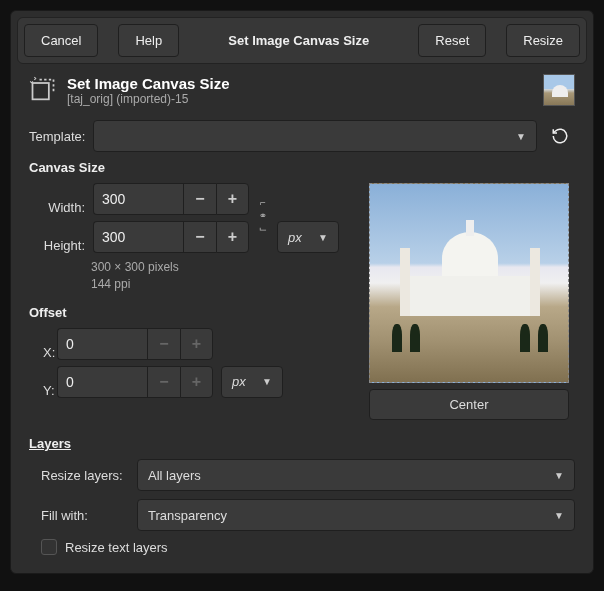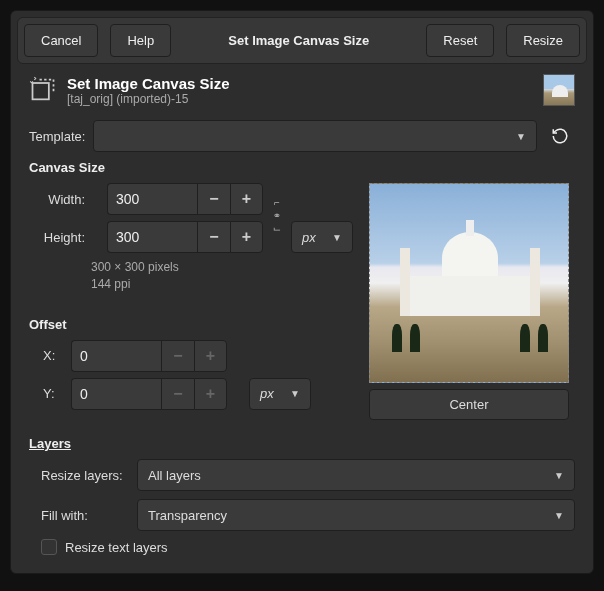--- a/index.html
+++ b/index.html
@@ -15,21 +15,21 @@
   }
   .window {
     background: #2d2d2d;
     border: 1px solid #1a1a1a;
     border-radius: 6px;
     padding: 6px;
   }
   .titlebar {
     display: flex;
     align-items: center;
-    gap: 12px;
+    gap: 20px;
     background: #373737;
     border-radius: 6px;
     padding: 6px;
     border: 1px solid #222;
   }
   .btn {
     background: #3a3a3a;
     border: 1px solid #1f1f1f;
     color: #eee;
     border-radius: 4px;
@@ -105,22 +105,22 @@
     margin: 8px 0 8px 0;
   }
   .two-col {
     display: flex;
     gap: 12px;
   }
   .left-col { flex: 1; }
   .right-col { width: 206px; }
   .field-row {
     display: flex;
-    align-items: center;
-    gap: 22px;
+    align-items: flex-end;
+    gap: 8px;
     margin-bottom: 6px;
   }
   .field-label { width: 56px; text-align: right; }
   .field-label-short { width: 20px; text-align: right; padding-left: 14px; }
   .spinner {
     display: flex;
     width: 156px;
   }
   .spinner input {
     background: #3a3a3a;
@@ -315,21 +315,21 @@
             <div class="select select-fixed">
               <span>px</span>
               <span class="chev">▼</span>
             </div>
           </div>
         </div>
 
         <div class="info-text">300 × 300 pixels</div>
         <div class="info-text">144 ppi</div>
 
-        <div class="section-title" style="margin-top:24px;">Offset</div>
+        <div class="section-title" style="margin-top:12px;">Offset</div>
 
         <div class="field-row">
           <span class="field-label-short">X:</span>
           <div class="spinner">
             <input value="0" style="">
             <div class="spin-btn minus disabled">−</div>
             <div class="spin-btn plus disabled">+</div>
           </div>
         </div>
         <div class="field-row">

